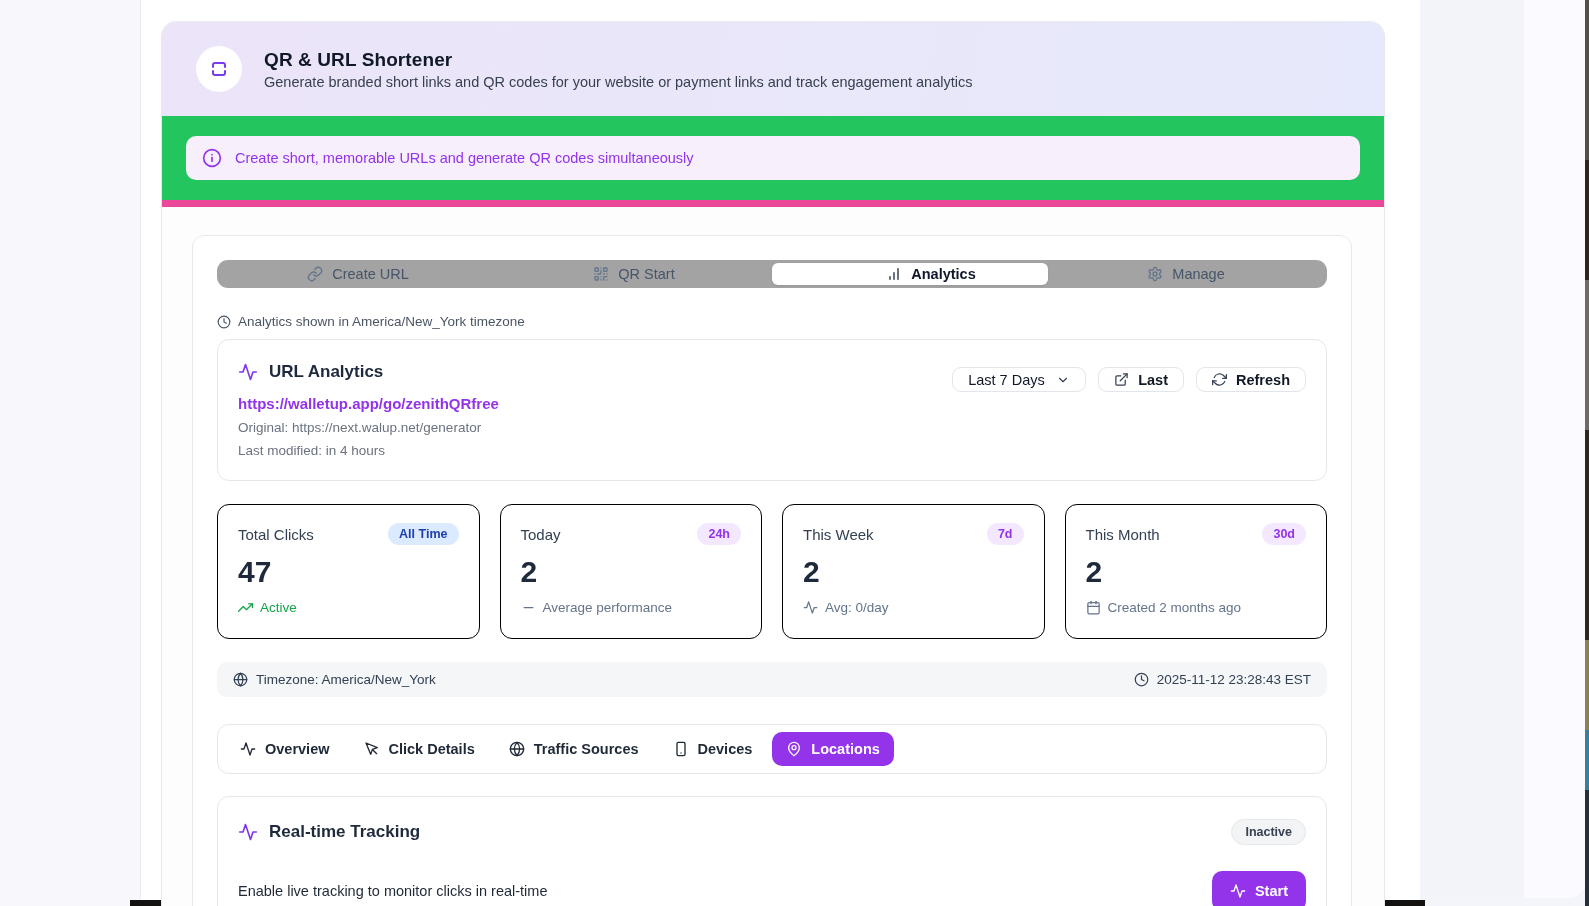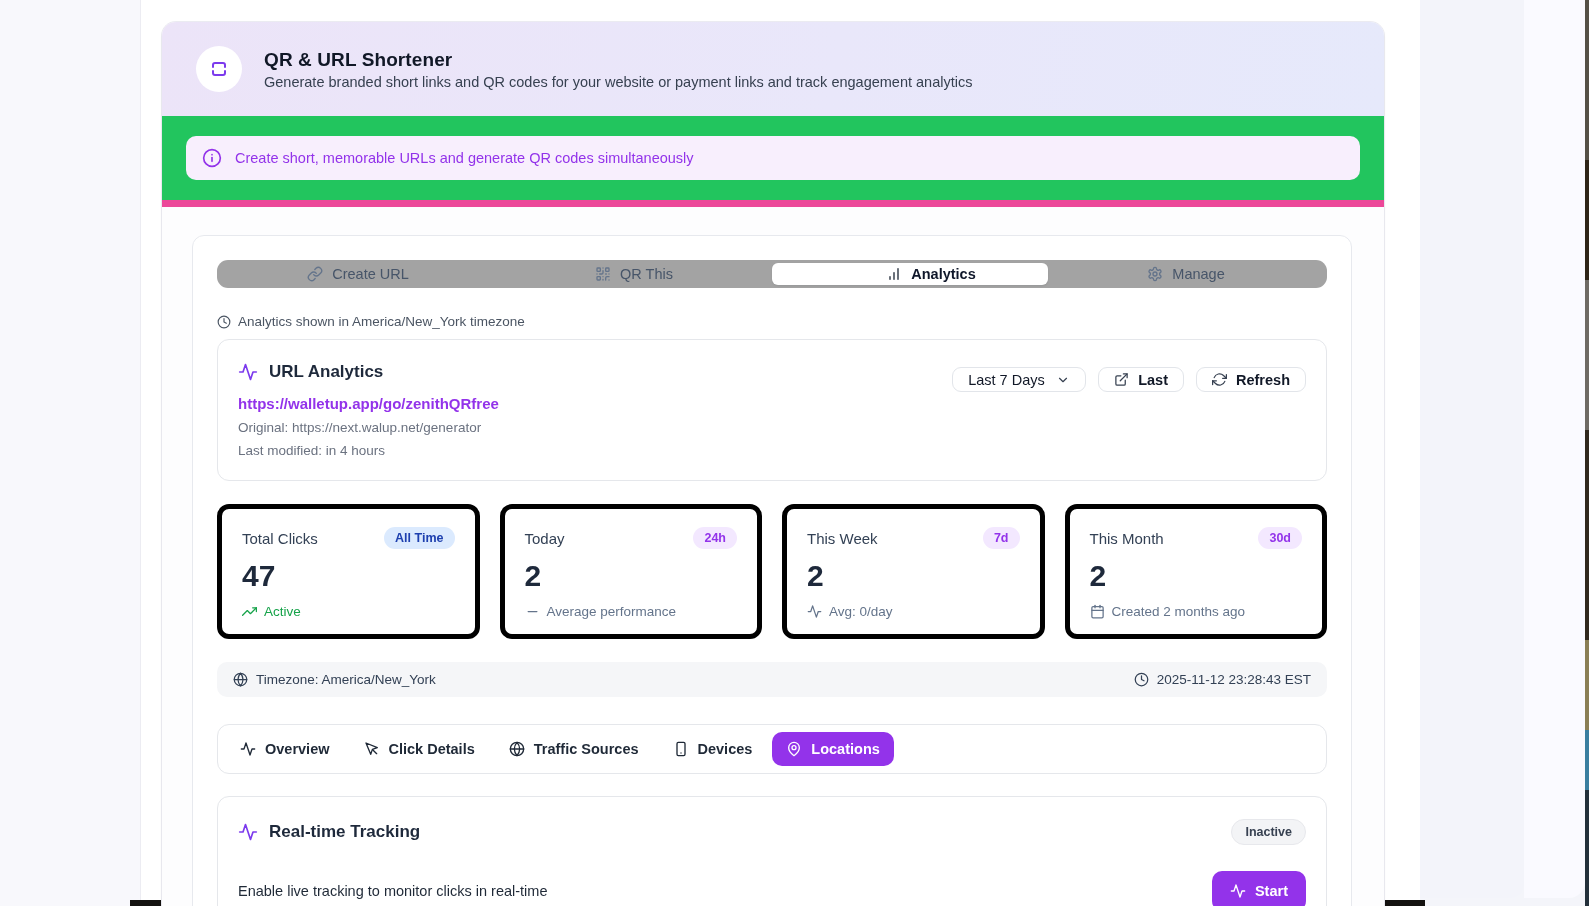--- a/index.html
+++ b/index.html
@@ -85,21 +85,21 @@
     display:flex; align-items:center; gap:9px;
     height:25px; padding:0 15px; background:#ffffff;
     border:1px solid #e2e5ea; border-radius:9px;
     font-size:14.5px; color:#111827; font-weight:500; cursor:pointer;
   }
   .select-box { width:134px; justify-content:space-between; }
   .btn { font-weight:600; }
   .btn svg, .select-box svg { stroke:#374151; }
 
   .stats-row { display:grid; grid-template-columns:repeat(4,1fr); gap:20px; margin-top:23px; }
-  .stat-card { border:5px solid #000000; border-radius:12px; padding:18px 20px; height:135px; }
+  .stat-card { border:1px solid #000000; border-radius:12px; padding:18px 20px; height:135px; }
   .stat-head { display:flex; justify-content:space-between; align-items:center; }
   .stat-label { font-size:15px; color:#334155; }
   .pill { font-size:12.5px; font-weight:700; border-radius:999px; padding:4px 11px; }
   .pill.blue { background:#dbeafe; color:#1e40af; }
   .pill.purple { background:#f3e8ff; color:#9333ea; }
   .stat-value { font-size:30px; font-weight:700; color:#1e293b; margin-top:10px; }
   .stat-foot { display:flex; align-items:center; gap:7px; margin-top:11px; font-size:13.5px; color:#64748b; }
   .stat-foot.green { color:#16a34a; }
   .stat-foot svg { stroke:#64748b; }
   .stat-foot.green svg { stroke:#16a34a; }
@@ -208,21 +208,21 @@
               <path d="M21 16h-3a2 2 0 0 0-2 2v3"></path>
                 <path d="M21 21v.01"></path>
                 <path d="M12 7v3a2 2 0 0 1-2 2H7"></path>
                 <path d="M3 12h.01"></path>
                 <path d="M12 3h.01"></path>
                 <path d="M12 16v.01"></path>
                 <path d="M16 12h1"></path>
                 <path d="M21 12v.01"></path>
                 <path d="M12 21v-1"></path>
             </svg>
-            <span>QR This</span>
+            <span>QR Start</span>
           </div>
           <div class="tab active">
             <svg class="ic" width="16" height="16" viewBox="0 0 24 24">
               <line x1="6" y1="20" x2="6" y2="16"></line>
                 <line x1="12" y1="20" x2="12" y2="10"></line>
                 <line x1="18" y1="20" x2="18" y2="4"></line>
             </svg>
             <span>Analytics</span>
           </div>
           <div class="tab">

